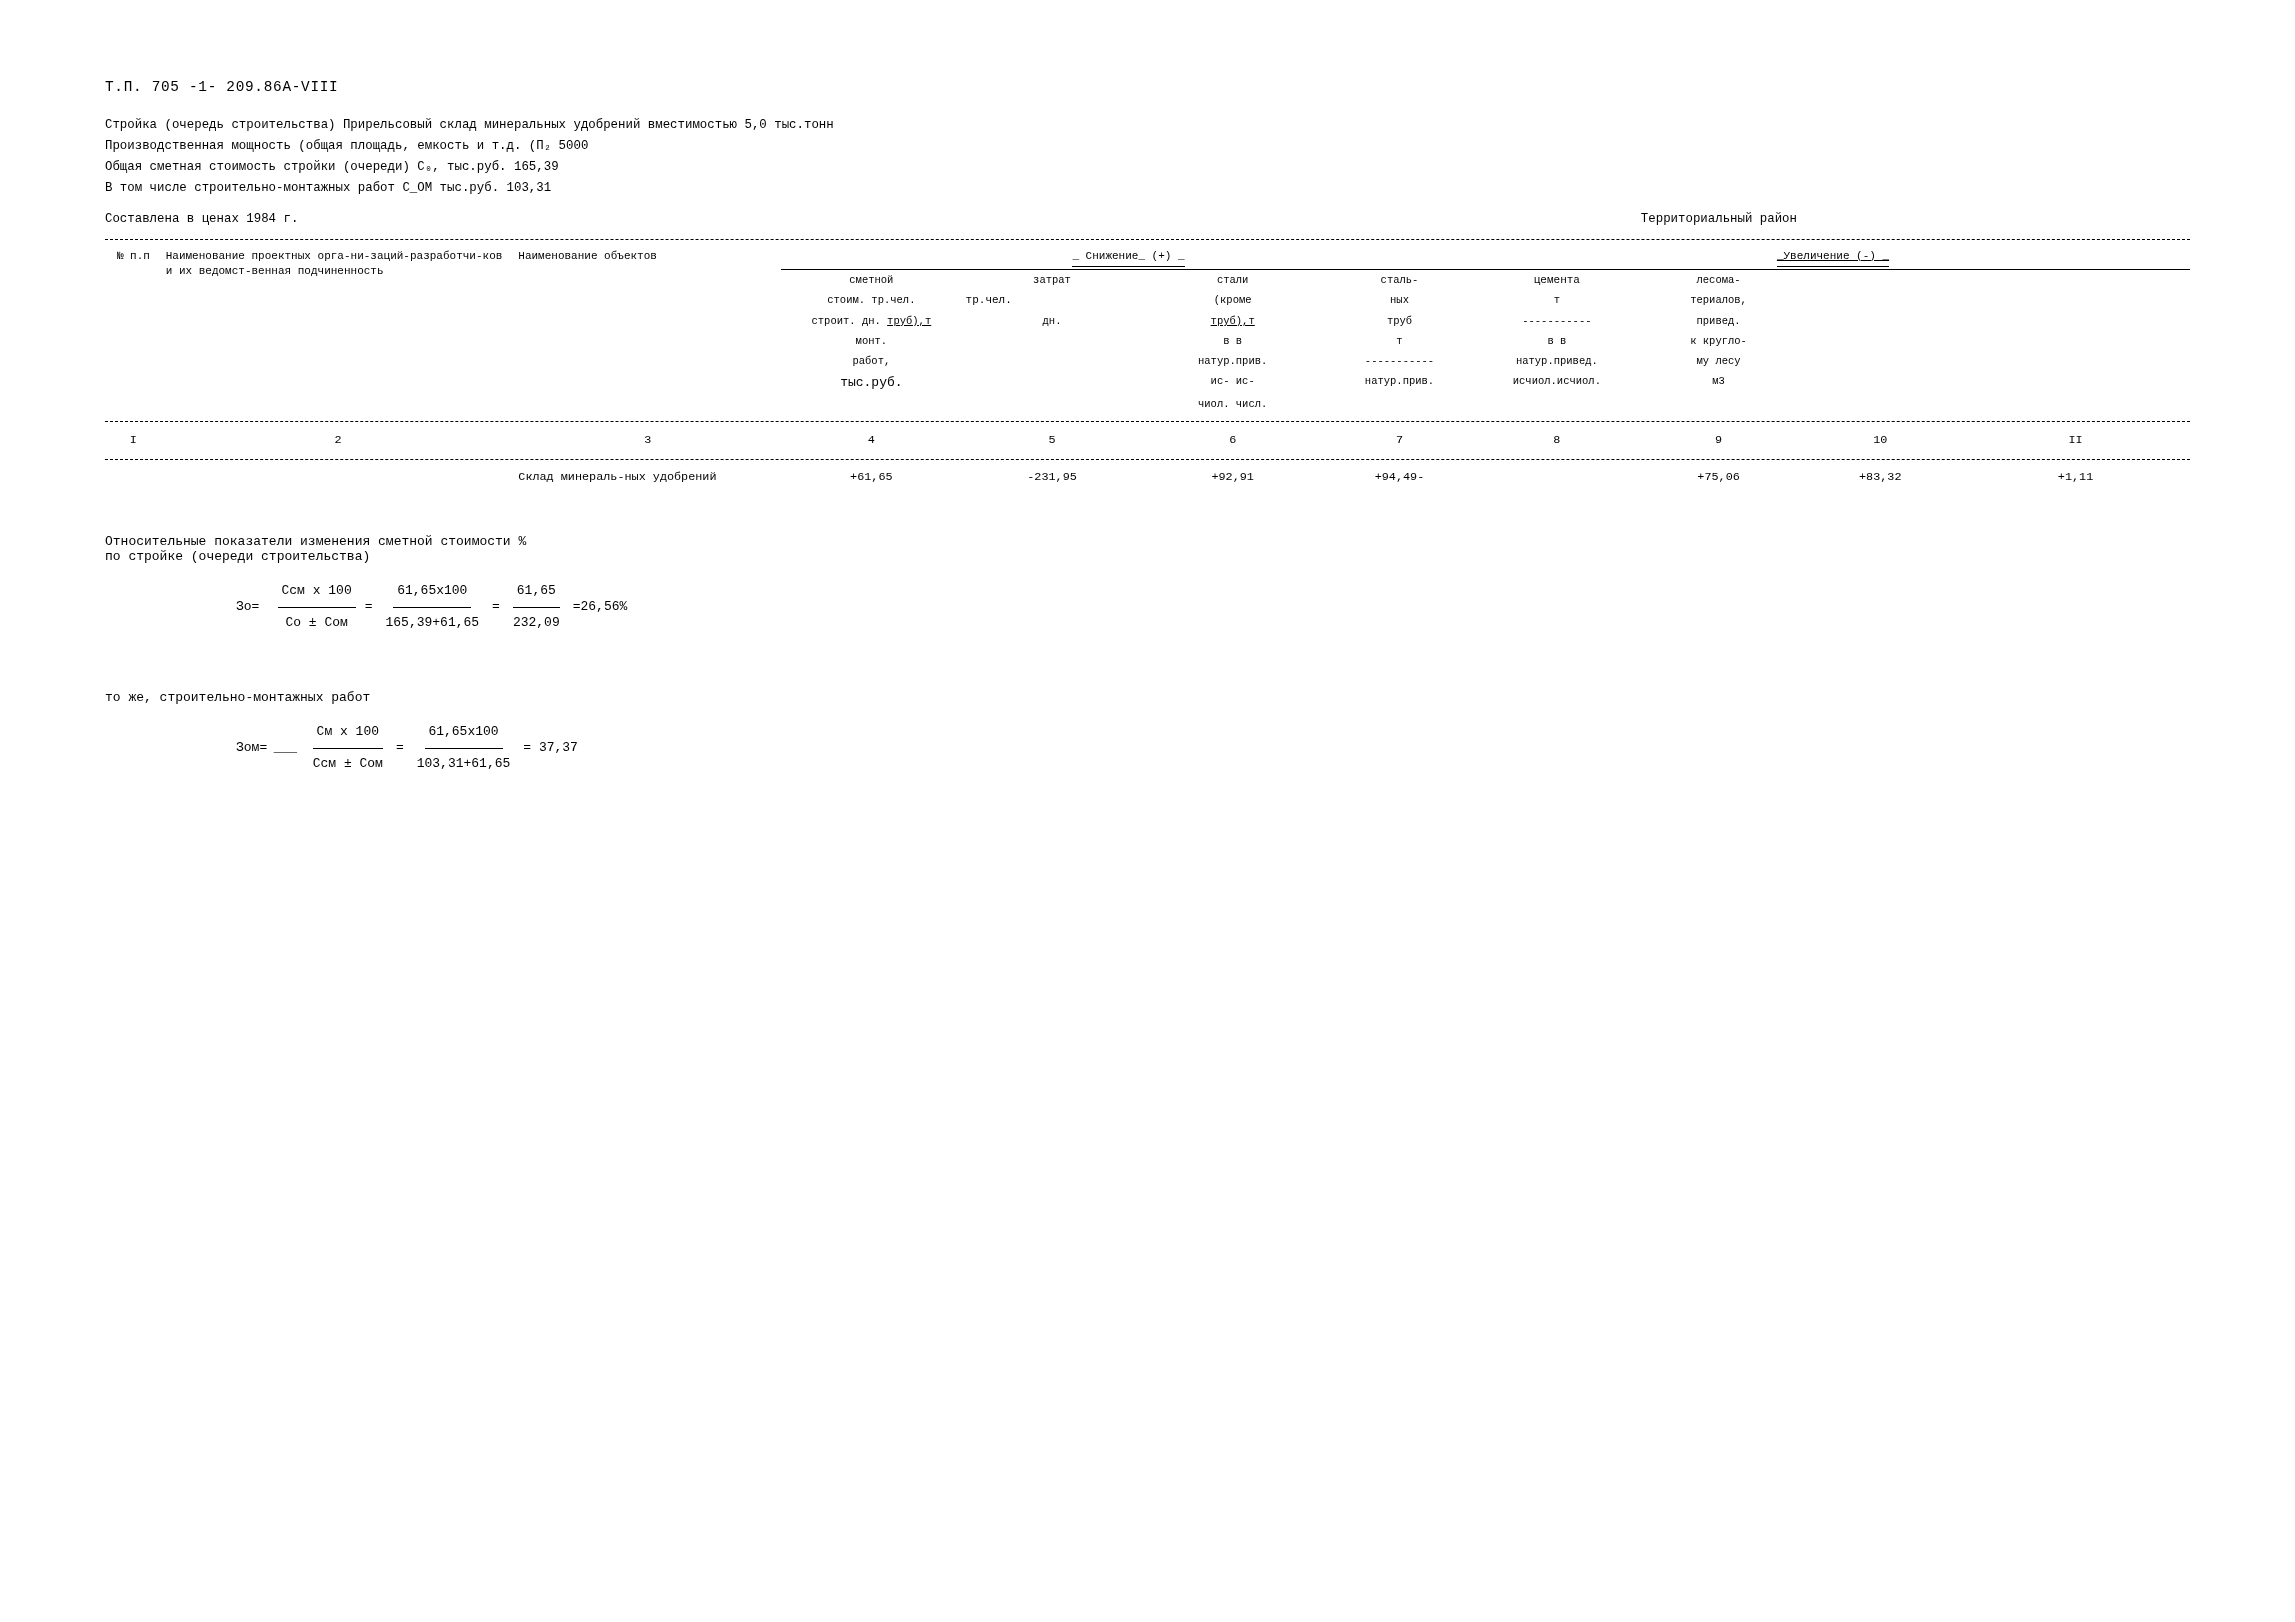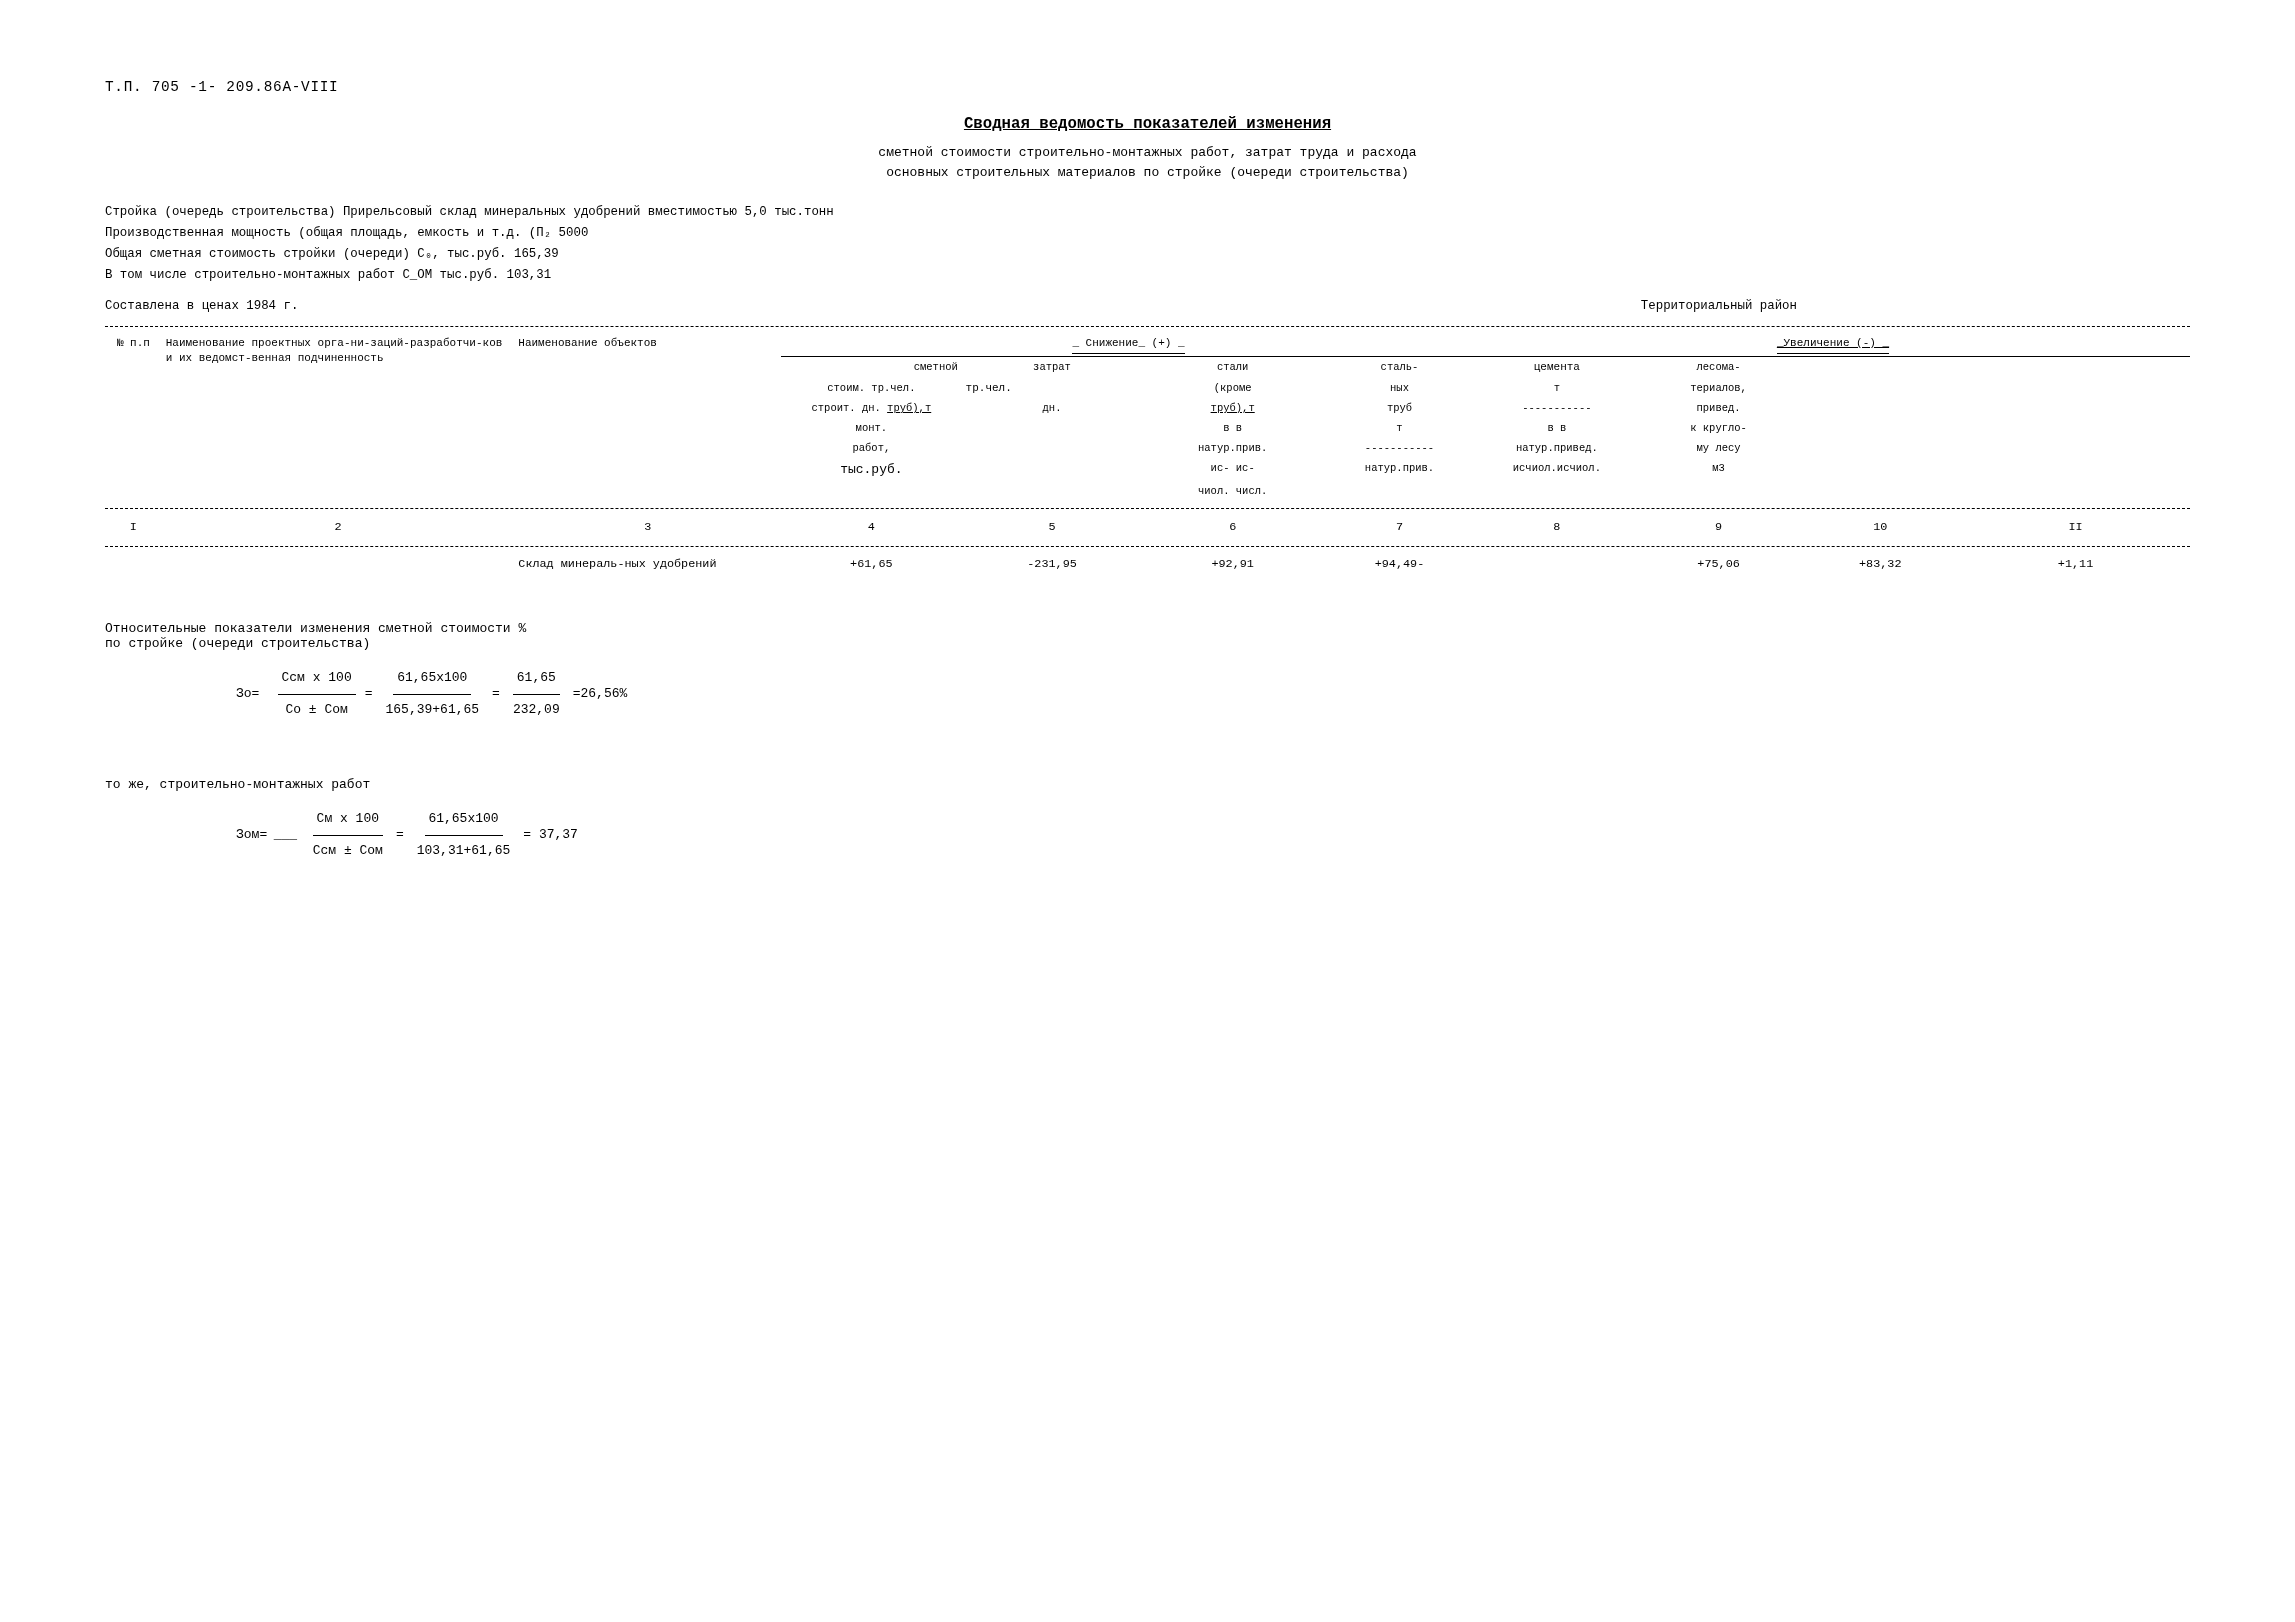--- a/index.html
+++ b/index.html
@@ -151,25 +151,20 @@
 
 <div class="page">
 
   <div class="header-line">
     <span>Т.П. 705 -1- 209.86</span>
     <span>А-VI</span>
     <span>II</span>
     <span style="flex:1"></span>
   </div>
 
-  <div class="title-section">
-    <div class="main-title">Сводная ведомость показателей изменения</div>
-    <div class="sub-title">сметной стоимости строительно-монтажных работ, затрат труда и расхода</div>
-    <div class="sub-title">основных строительных материалов по стройке (очереди строительства)</div>
-  </div>
 
   <div class="info-section">
     <div>Стройка (очередь строительства) Прирельсовый склад минеральных удобрений вместимостью 5,0 тыс.тонн</div>
     <div>Производственная мощность (общая площадь, емкость и т.д. (П₂ 5000</div>
     <div>Общая сметная стоимость стройки (очереди) С₀, тыс.руб. 165,39</div>
     <div>В том числе строительно-монтажных работ С_ОМ тыс.руб.   103,31</div>
   </div>
 
   <div class="info-row">
     <span>Составлена в ценах 1984 г.</span>
@@ -208,21 +203,21 @@
         <td colspan="4" style="text-align:center; border-bottom:0.7px solid #000; padding-bottom:2.6px;">
           <span class="snizh-header">_ Снижение_ (+) _</span>
         </td>
 
         <td colspan="4" style="text-align:center; border-bottom:0.7px solid #000; padding-bottom:2.6px;">
           <span class="uvelic-header">_Увеличение (-) _</span>
         </td>
       </tr>
 
       <tr class="header-row">
-        <td style="text-align:right;font-size:10.5px;">сметной</td>
+        <td style="text-align:center;font-size:10.5px;">сметной</td>
         <td style="text-align:center;font-size:10.5px;">затрат</td>
         <td style="text-align:center;font-size:10.5px;">стали</td>
         <td style="text-align:center;font-size:10.5px;">сталь-</td>
         <td style="text-align:center;font-size:11px;">цемента</td>
         <td style="text-align:center;font-size:10.5px;">лесома-</td>
         <td></td>
         <td></td>
       </tr>
       <tr class="header-row">
         <td style="text-align:center;font-size:10.5px;">стоим. тр.чел.</td>

